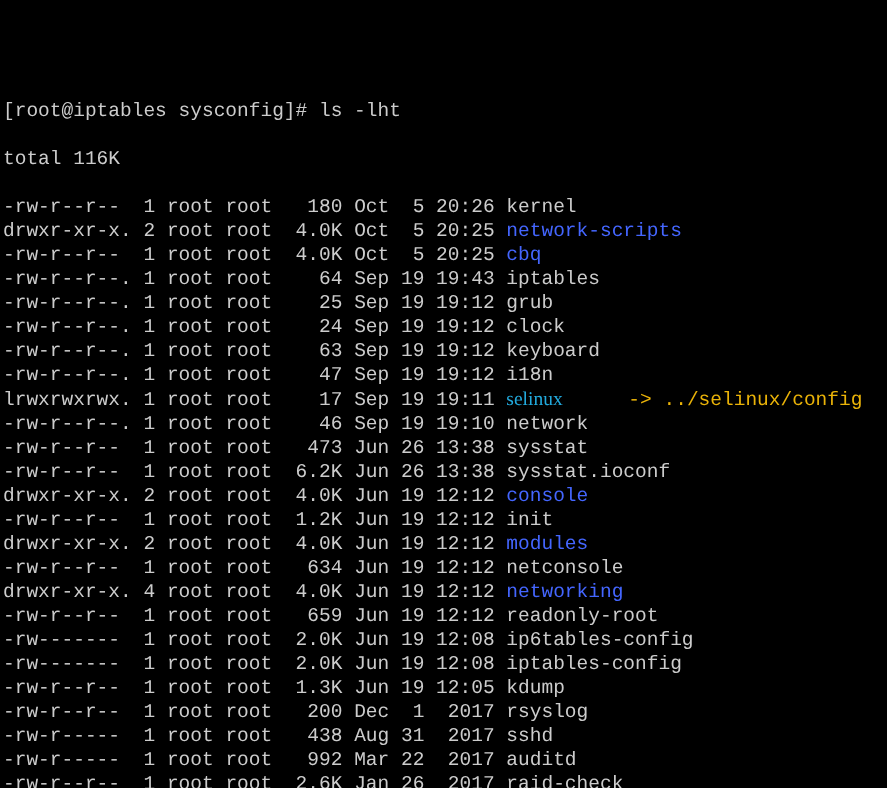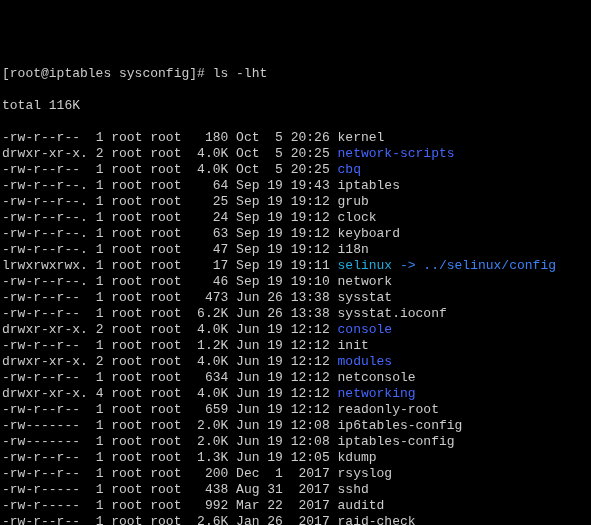--- a/index.html
+++ b/index.html
@@ -6,22 +6,22 @@
     background: #000;
     color: #ccc;
     font-family: "Consolas", "Courier New", monospace;
     font-size: 13px;
     line-height: 16px;
     margin: 0;
     padding: 2px;
     width: 591px;
     white-space: pre;
   }
-  .white { color: #3b82f6; }
-  .cyan { color: #2ad !important; }
+  .white { color: #eab308; margin-left: 36px; }
+  .cyan { color: #2ad !important; font-family: Liberation Serif, serif; }
   .blue { color: #46f !important; }
   .row { display: block; }
 </style>
 </head>
 <body>
 
 
 
 <div class="row"><span>[root@iptables sysconfig]# </span><span>ls -lht</span></div>
 <div class="row">total 116K</div>

